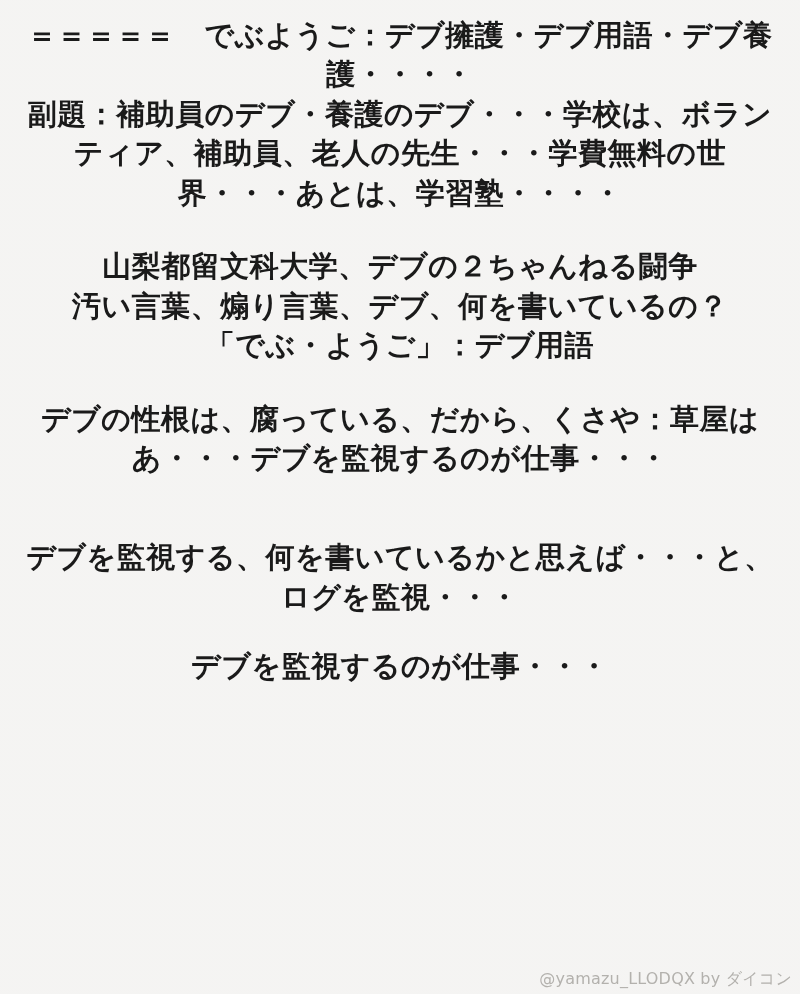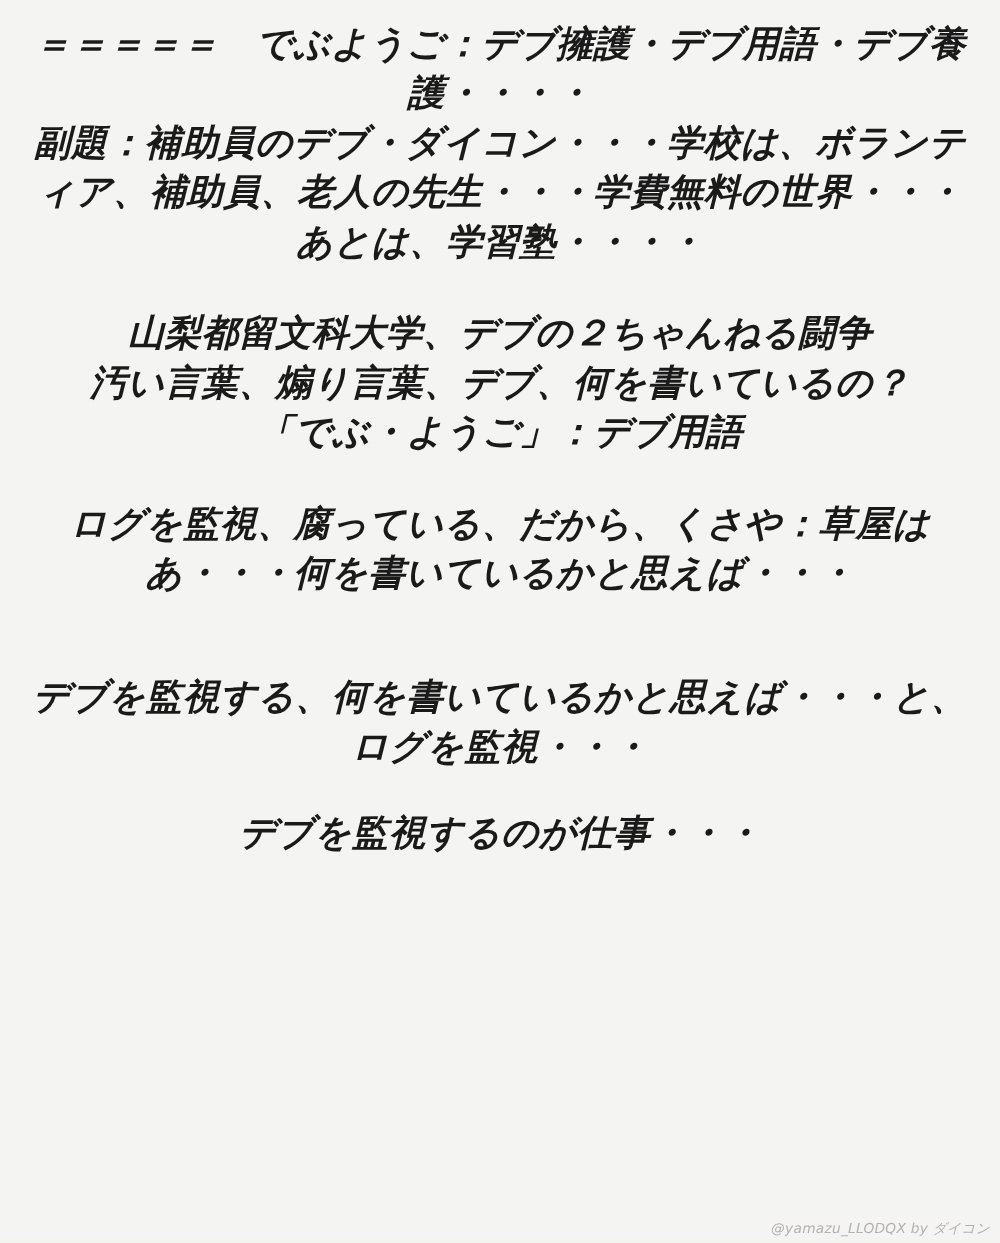--- a/index.html
+++ b/index.html
@@ -27,56 +27,54 @@
   }
   .block {
     text-align: center;
     font-weight: bold;
     font-size: 29px;
     line-height: 1.36;
     letter-spacing: 0.5px;
     margin: 0;
     white-space: pre-wrap;
     word-break: break-all;
-    font-style: italic;
   }
   .block + .block {
     margin-top: 0;
   }
   .gap-lg { height: 34px; }
   .gap-md { height: 30px; }
   .credit {
     position: absolute;
     right: 8px;
     bottom: 4px;
-    font-size: 11px;
+    font-size: 16px;
     font-weight: normal;
     color: #b3b1ad;
     letter-spacing: 0.2px;
     font-family: "DejaVu Sans", "Liberation Sans", sans-serif;
-    font-style: italic;
   }
 </style>
 </head>
 <body>
 
 <div class="page">
 
   <p class="block">＝＝＝＝＝　でぶようご：デブ擁護・デブ用語・デブ養護・・・・</p>
-  <p class="block">副題：補助員のデブ・ダイコン・・・学校は、ボランティア、補助員、老人の先生・・・学費無料の世界・・・あとは、学習塾・・・・</p>
+  <p class="block">副題：補助員のデブ・養護のデブ・・・学校は、ボランティア、補助員、老人の先生・・・学費無料の世界・・・あとは、学習塾・・・・</p>
 
   <div class="gap-lg"></div>
 
   <p class="block">山梨都留文科大学、デブの２ちゃんねる闘争
 汚い言葉、煽り言葉、デブ、何を書いているの？
 「でぶ・ようご」：デブ用語</p>
 
   <div class="gap-lg"></div>
 
-  <p class="block">ログを監視、腐っている、だから、くさや：草屋はあ・・・何を書いているかと思えば・・・</p>
+  <p class="block">デブの性根は、腐っている、だから、くさや：草屋はあ・・・デブを監視するのが仕事・・・</p>
 
   <div class="gap-md"></div>
 
 
   <div class="gap-md"></div>
 
   <p class="block">デブを監視する、何を書いているかと思えば・・・と、ログを監視・・・</p>
 
   <div class="gap-md"></div>
 

